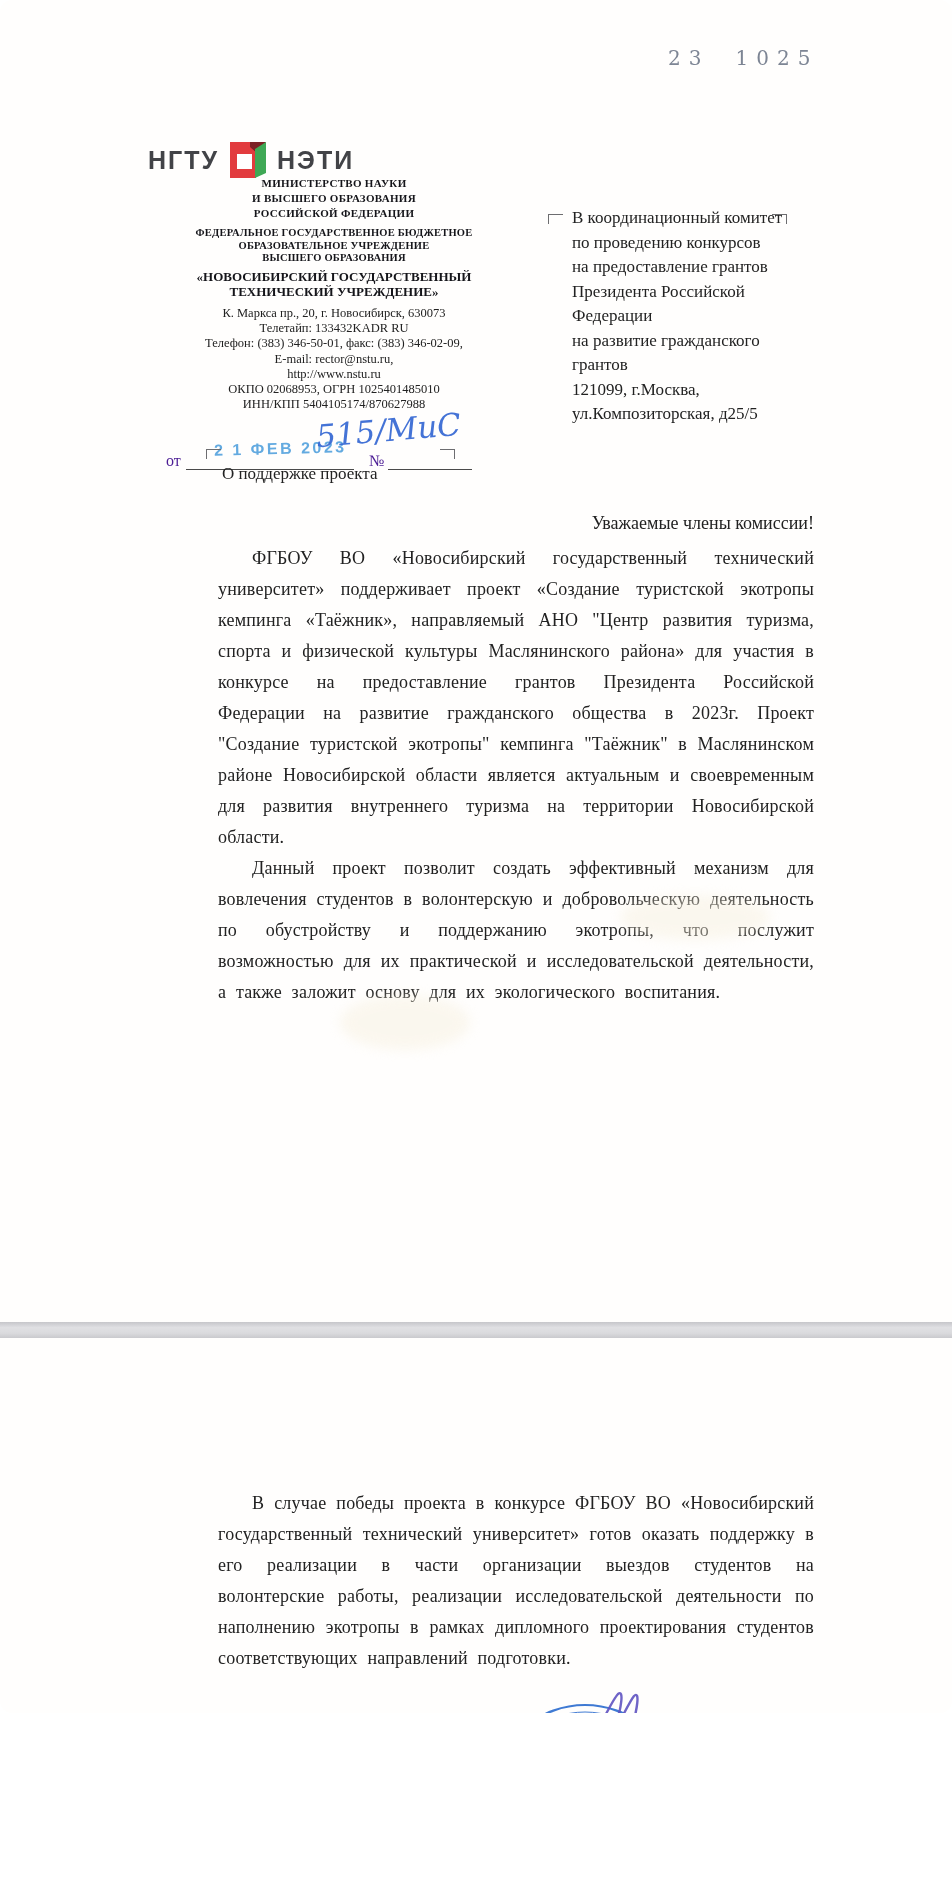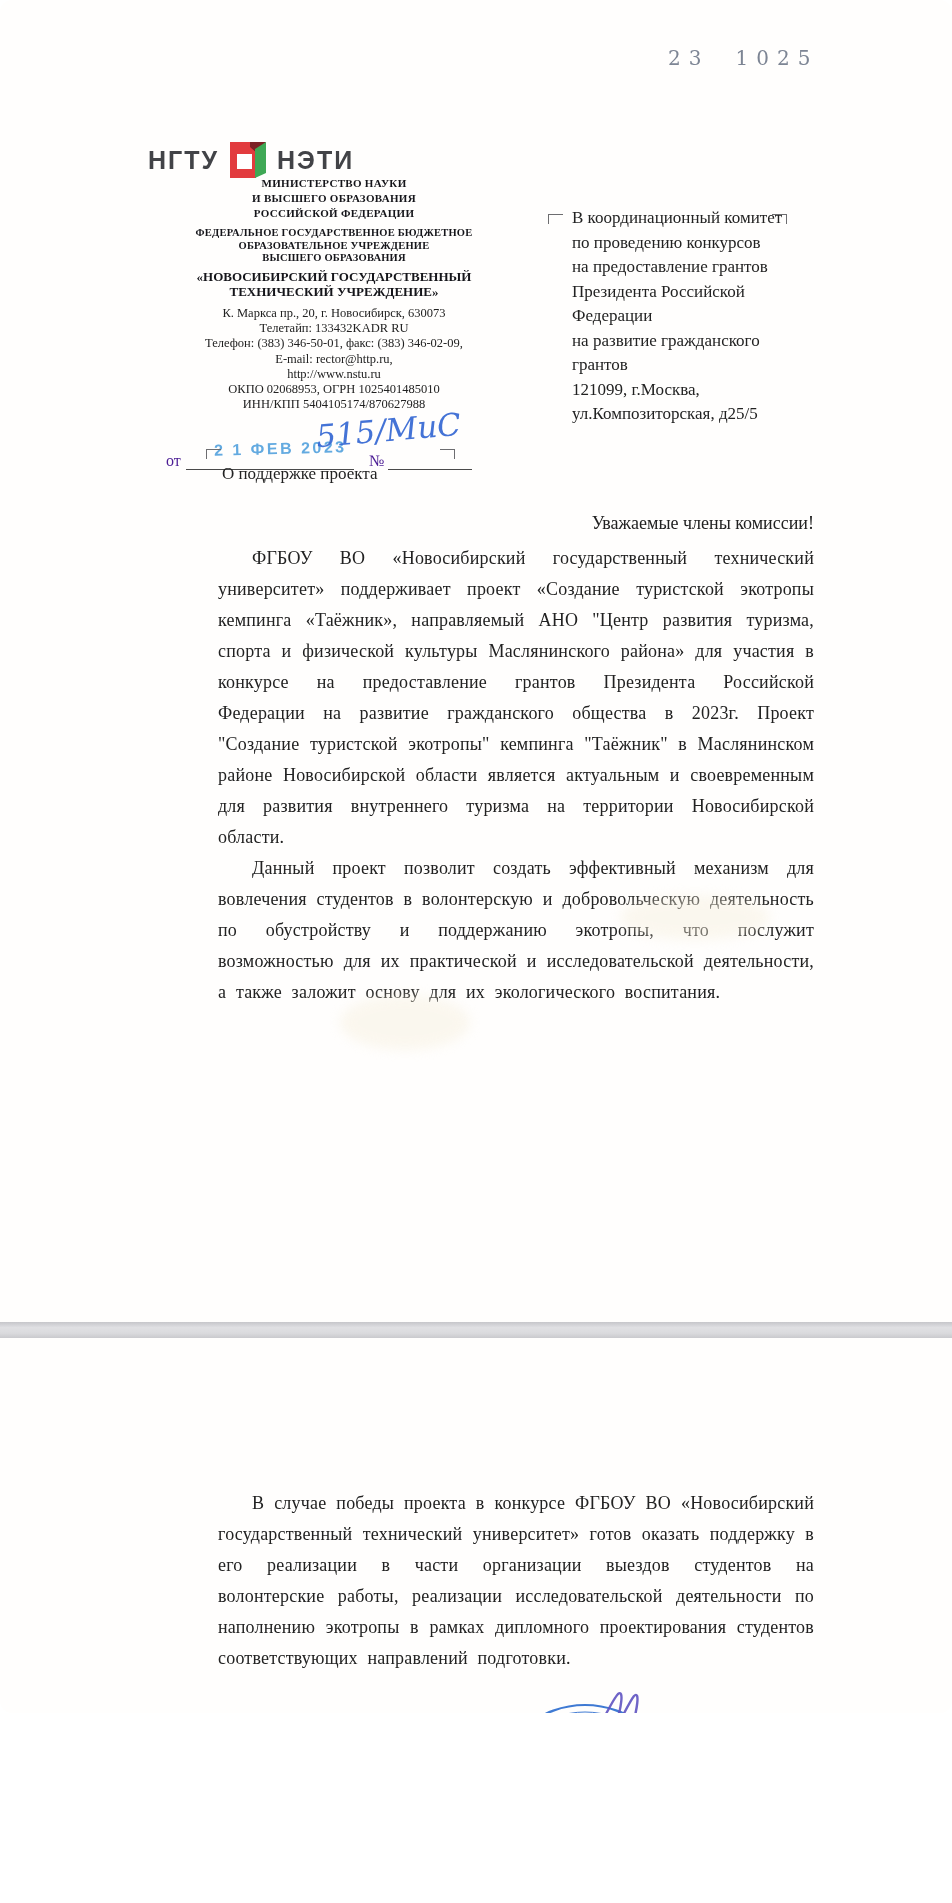--- a/index.html
+++ b/index.html
@@ -99,21 +99,21 @@
     <div>ВЫСШЕГО ОБРАЗОВАНИЯ</div>
   </div>
   <div class="abs letterhead lh-univ">
     <div>«НОВОСИБИРСКИЙ ГОСУДАРСТВЕННЫЙ</div>
     <div>ТЕХНИЧЕСКИЙ УЧРЕЖДЕНИЕ»</div>
   </div>
   <div class="abs letterhead lh-contact">
     <div>К. Маркса пр., 20, г. Новосибирск, 630073</div>
     <div>Телетайп: 133432KADR RU</div>
     <div>Телефон: (383) 346-50-01, факс: (383) 346-02-09,</div>
-    <div>E-mail: rector@http.ru,</div>
+    <div>E-mail: rector@nstu.ru,</div>
     <div>http://www.nstu.ru</div>
     <div>ОКПО 02068953, ОГРН 1025401485010</div>
     <div>ИНН/КПП 5404105174/870627988</div>
   </div>
 
   <span class="abs ref-label" style="top:452px;left:166px;">от</span>
   <div class="abs ref-line" style="top:468px;left:186px;width:168px;"></div>
   <div class="abs date-stamp">2 1 ФЕВ 2023</div>
   <span class="abs ref-label" style="top:452px;left:369px;">№</span>
   <div class="abs ref-line" style="top:468px;left:388px;width:84px;"></div>

